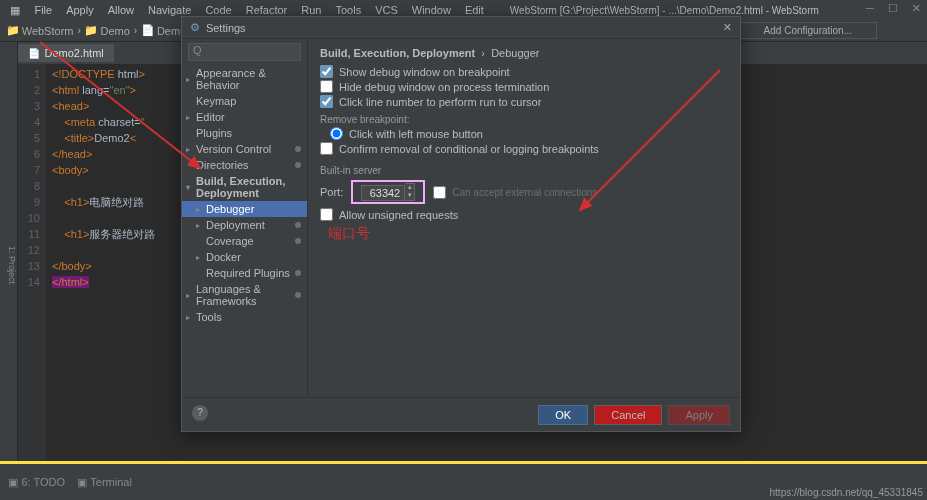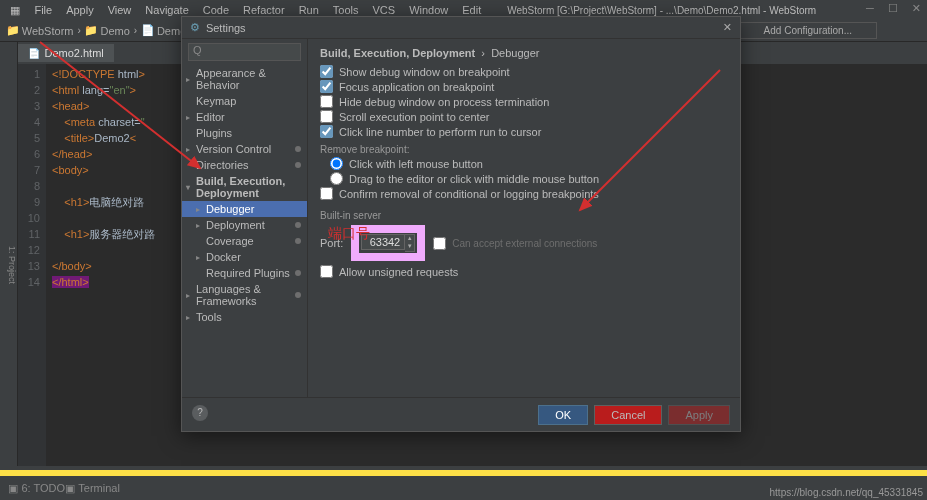--- a/index.html
+++ b/index.html
@@ -17,21 +17,21 @@
 .leftgutter{width:18px;background:#3c3f41;border-right:1px solid #282828;writing-mode:vertical-rl;text-align:center;color:#888;font-size:9px;padding-top:8px}
 .tab{background:#3c3f41;height:22px;display:flex;align-items:center}
 .tab-item{background:#4e5254;padding:3px 10px;color:#ddd;font-size:10px;display:flex;align-items:center;gap:4px}
 .editor{flex:1;display:flex;flex-direction:column}
 .code-area{display:flex;flex:1;font-family:Consolas,monospace;font-size:12px}
 .linenums{width:28px;background:#313335;color:#606366;text-align:right;padding:2px 6px 0 0;line-height:16px}
 .codetext{flex:1;padding:2px 0 0 6px;line-height:16px;white-space:pre}
 .t-orange{color:#cc7832}.t-green{color:#6a8759}.t-white{color:#a9b7c6}
 .hl{background:#701a75}
 .statusbar{position:absolute;bottom:16px;left:0;right:0;height:18px;background:#3c3f41;display:flex;align-items:center;padding:0 8px;color:#888;font-size:10px}
-.bottombar{position:absolute;bottom:0;left:0;right:0;height:16px;background:#3c3f41;display:flex;align-items:center;padding:12px 8px;color:#888;font-size:10px;border-top:6px solid #fde047}
+.bottombar{position:absolute;bottom:0;left:0;right:0;height:16px;background:#3c3f41;display:flex;align-items:center;padding:18px 8px;gap:12px;color:#888;font-size:10px;border-top:3px solid #fde047}
 .watermark{position:absolute;bottom:2px;right:4px;color:#999;font-size:10px}
 
 .dialog{position:absolute;left:181px;top:16px;width:560px;height:416px;background:#3c3f41;border:1px solid #555;box-shadow:0 4px 20px rgba(0,0,0,.5);display:flex;flex-direction:column}
 .dlg-title{height:22px;background:#3c3f41;display:flex;align-items:center;padding:0 8px;color:#bbb;border-bottom:1px solid #323232}
 .dlg-title .icon{margin-right:6px;color:#6a9fb5}
 .dlg-close{position:absolute;right:8px;top:4px;color:#aaa;cursor:pointer}
 .dlg-body{flex:1;display:flex;overflow:hidden}
 .dlg-tree{width:126px;background:#3c3f41;border-right:1px solid #323232;padding:2px 0;overflow-y:auto}
 .search{margin:2px 6px 4px;height:18px;background:#45494a;border:1px solid #555;color:#888;padding:0 4px}
 .tree-item{padding:2px 6px 2px 14px;color:#bbb;font-size:10px;display:flex;align-items:center;gap:4px;cursor:pointer;position:relative}
@@ -41,41 +41,41 @@
 .tree-item.child .arrow{left:14px}
 .tree-item .dot{position:absolute;right:6px;width:6px;height:6px;border-radius:50%;background:#6e6e6e}
 .dlg-content{flex:1;padding:8px 12px;color:#bbb;overflow-y:auto;position:relative}
 .crumb{color:#bbb;font-size:11px;margin-bottom:6px}
 .crumb b{font-weight:bold}
 .chk{display:flex;align-items:center;gap:6px;margin:2px 0;font-size:10px;color:#bbb}
 .chk input{accent-color:#6897bb}
 .section{margin:6px 0 2px;color:#999;font-size:10px}
 .radio{display:flex;align-items:center;gap:6px;margin:2px 0 2px 10px;font-size:10px}
 .portrow{display:flex;align-items:center;gap:8px;margin:4px 0}
-.portbox{border:8px solid #f0abfc;padding:1px 2px;display:flex;align-items:flex-start}
+.portbox{border:2px solid #f0abfc;padding:1px 8px;display:flex;align-items:flex-end}
 .portbox input{width:44px;background:#45494a;border:1px solid #646464;color:#ddd;padding:1px 4px;text-align:right}
 .spin{width:10px;height:18px;background:#45494a;border:1px solid #646464;border-left:none;display:flex;flex-direction:column}
 .spin div{flex:1;font-size:6px;text-align:center;color:#aaa;line-height:7px}
 .hint{color:#6e6e6e;font-size:10px}
 .redtext{color:#d32f2f;font-size:14px;position:absolute;left:20px;top:186px}
 .dlg-foot{height:34px;border-top:1px solid #323232;display:flex;align-items:center;justify-content:flex-end;gap:6px;padding:0 10px}
 .dlg-foot button{padding:3px 16px;background:#b91c1c;border:1px solid #5e6060;color:#bbb;cursor:pointer;font-size:11px}
 .dlg-foot button.primary{background:#365880;border-color:#4c708c;color:#fff}
 .dlg-foot button:disabled{opacity:.5}
 .qmark{position:absolute;left:10px;bottom:10px;width:16px;height:16px;border-radius:50%;background:#5a5d5f;color:#bbb;text-align:center;line-height:16px;font-size:10px}
 svg.arrows{position:absolute;left:0;top:0;pointer-events:none}
 </style>
 </head>
 <body>
 
 <div class="menubar">
   <span class="icon">▦</span>
   <span>File</span>
   <span>Apply</span>
-  <span>View</span>
+  <span>Allow</span>
   <span>Navigate</span>
   <span>Code</span>
   <span>Refactor</span>
   <span>Run</span>
   <span>Tools</span>
   <span>VCS</span>
   <span>Window</span>
   <span>Edit</span>
   <span class="titlebar-text">WebStorm [G:\Project\WebStorm]  - ...\Demo\Demo2.html - WebStorm</span>
 </div>
@@ -199,45 +199,33 @@
         </div>
     </div>
     <div class="dlg-content">
       <div class="crumb"><b>Build, Execution, Deployment</b> &nbsp;›&nbsp; <span>Debugger</span></div>
       <div id="checks-holder">
           <label class="chk">
             <input type="checkbox" checked="" style="">
             <span>Show debug window on breakpoint</span>
           </label>
           <label class="chk">
-            <input type="checkbox" checked="" style="">
-            <span>Focus application on breakpoint</span>
-          </label>
-          <label class="chk">
             <input type="checkbox" style="">
             <span>Hide debug window on process termination</span>
-          </label>
-          <label class="chk">
-            <input type="checkbox" style="">
-            <span>Scroll execution point to center</span>
           </label>
           <label class="chk">
             <input type="checkbox" checked="" style="">
             <span>Click line number to perform run to cursor</span>
           </label>
         </div>
       <div class="section">Remove breakpoint:</div>
       <div id="radios-holder">
           <label class="radio">
             <input type="radio" name="rb" checked="" style="">
             <span>Click with left mouse button</span>
-          </label>
-          <label class="radio">
-            <input type="radio" name="rb" style="">
-            <span>Drag to the editor or click with middle mouse button</span>
           </label>
         </div>
       <label class="chk">
           <input type="checkbox" style="">
           <span>Confirm removal of conditional or logging breakpoints</span>
         </label>
       <div class="section" style="margin-top:10px">Built-in server</div>
       <div class="portrow">
         <span>Port:</span>
         <div class="portbox">

